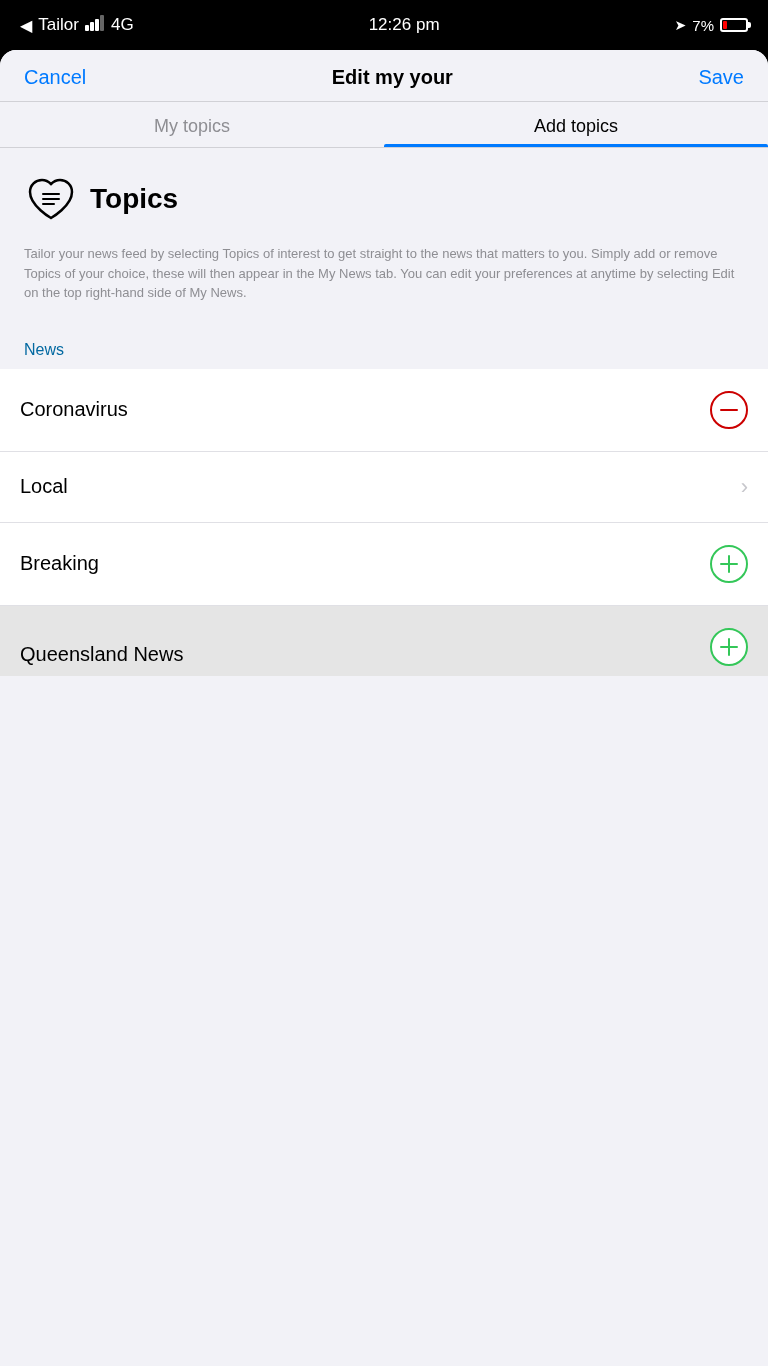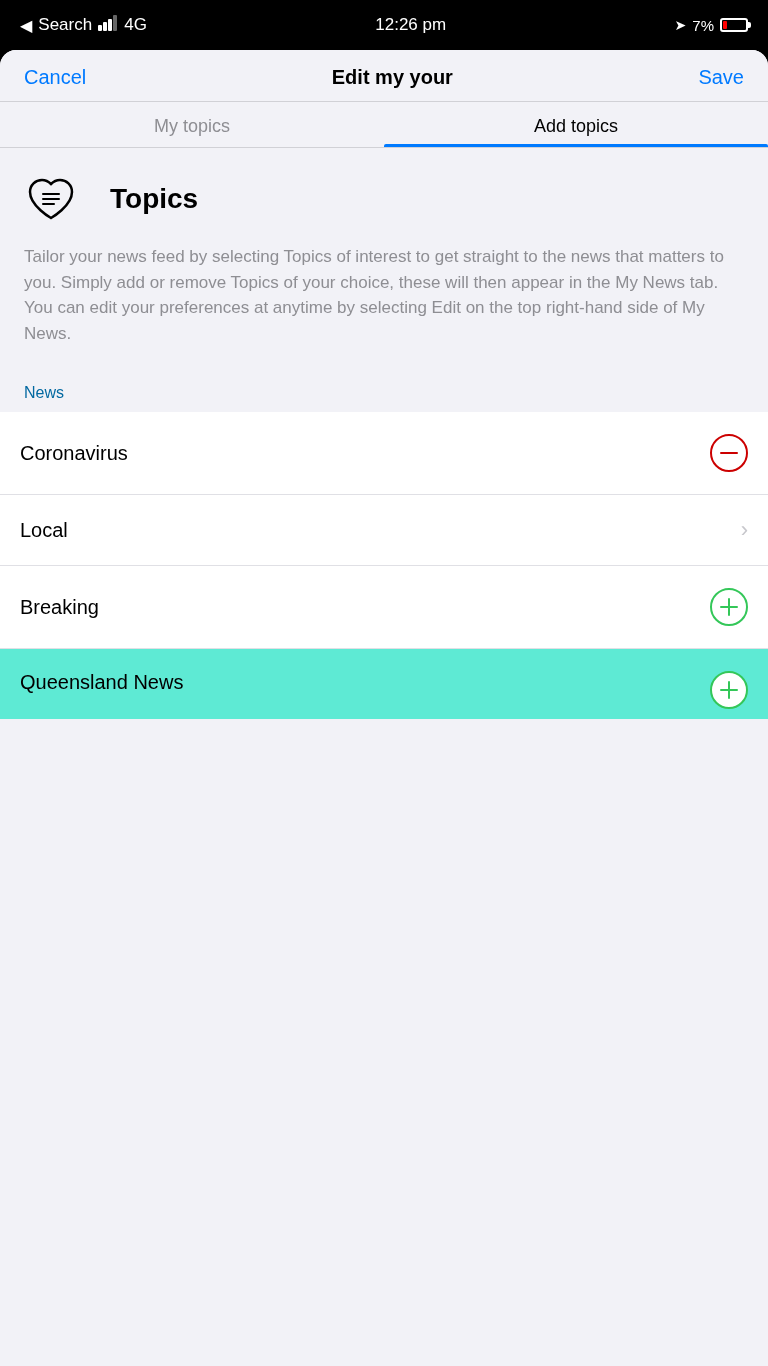--- a/index.html
+++ b/index.html
@@ -147,35 +147,35 @@
     
     .content-area {
       background: #f2f2f7;
       padding: 24px 24px 0;
     }
 
     
     .topics-header {
       display: flex;
       align-items: center;
-      gap: 32px;
+      gap: 12px;
       margin-bottom: 18px;
     }
     .topics-icon {
       width: 54px;
       height: 54px;
       flex-shrink: 0;
     }
     .topics-title {
       font-size: 28px;
       font-weight: 700;
       color: #000;
     }
     .topics-description {
-      font-size: 17px;
+      font-size: 13px;
       color: #8e8e93;
       line-height: 1.5;
       margin-bottom: 28px;
     }
 
     
     .section-label {
       font-size: 16px;
       color: #0369a1;
       text-transform: none;
@@ -260,34 +260,34 @@
 
     .chevron-right {
       color: #c7c7cc;
       font-size: 22px;
       font-weight: 300;
     }
 
     
     .topic-row-partial {
       display: flex;
-      align-items: flex-start;
+      align-items: flex-end;
       justify-content: space-between;
       padding: 22px 20px 10px;
-      background: #5eead4;
+      background: #e5e5e5;
       cursor: pointer;
     }
   </style>
 </head>
 <body>
 
 <div class="status-bar">
   <div class="status-left">
     <span class="back-arrow">◀</span>
-    <span>Search</span>
+    <span>Tailor</span>
     <span>
       <svg width="20" height="16" viewBox="0 0 20 16" fill="white">
         <rect x="0" y="10" width="4" height="6" rx="1"></rect>
         <rect x="5" y="7" width="4" height="9" rx="1"></rect>
         <rect x="10" y="4" width="4" height="12" rx="1"></rect>
         <rect x="15" y="0" width="4" height="16" rx="1" opacity="0.4"></rect>
       </svg>
     </span>
     <span>4G</span>
   </div>

